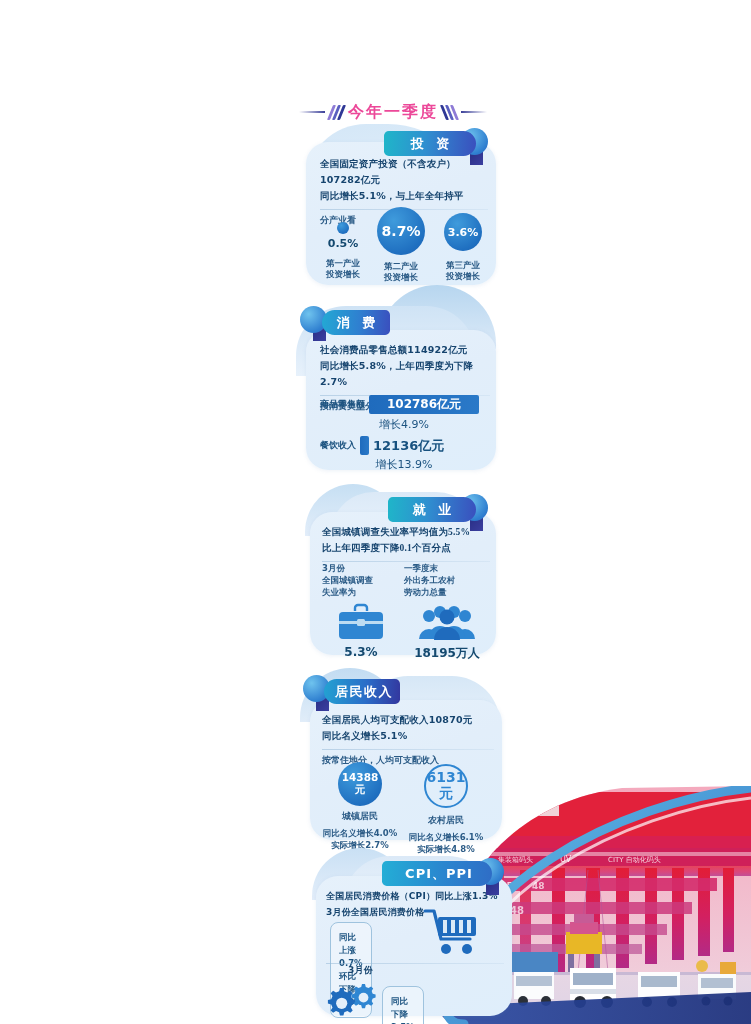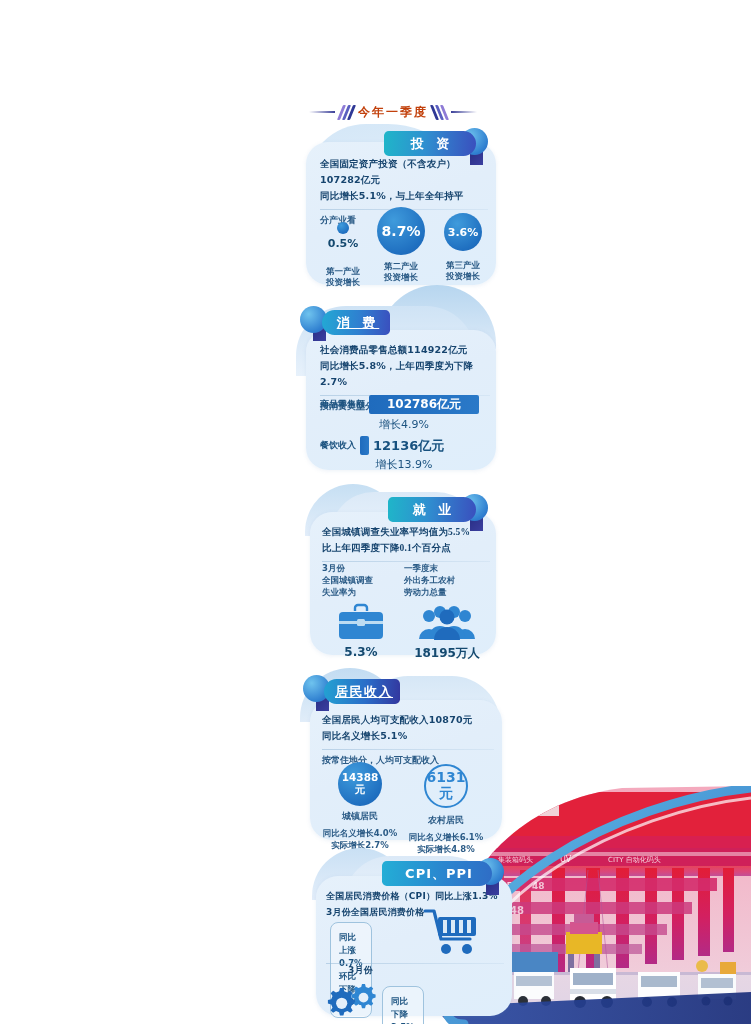--- a/index.html
+++ b/index.html
@@ -21,42 +21,42 @@
   .hdr-line.r{background:linear-gradient(90deg,#3a3f98,#ffffff);}
   .slashes{display:flex;gap:2px;margin:0 5px;}
   .slashes span{display:block;width:3px;height:15px;transform:skewX(-22deg);border-radius:1px;}
   .slashes.left span:nth-child(1){background:#8e7bd6;}
   .slashes.left span:nth-child(2){background:#5a5fc0;}
   .slashes.left span:nth-child(3){background:#2f3896;}
   .slashes.right span{transform:skewX(22deg);}
   .slashes.right span:nth-child(1){background:#2f3896;}
   .slashes.right span:nth-child(2){background:#5a5fc0;}
   .slashes.right span:nth-child(3){background:#8e7bd6;}
-  .hdr-title{font-size:12px;font-weight:bold;color:#c2410c;letter-spacing:2px;white-space:nowrap;}
+  .hdr-title{font-size:16px;font-weight:bold;color:#ec4899;letter-spacing:2px;white-space:nowrap;}
 
   
   .section{position:absolute;}
   .card{
     position:absolute;
     background:linear-gradient(160deg,#e6f1fb 0%,#e2eefa 45%,#dfeefb 100%);
     border-radius:22px;
     box-shadow:0 1px 4px rgba(100,140,190,.12);
   }
 
   
   .badge{
     position:absolute;height:25px;
     display:flex;align-items:center;justify-content:center;
     color:#ffffff;font-size:13px;font-weight:bold;letter-spacing:4px;
     background:linear-gradient(95deg,#1fb6c9 0%,#2f8fd0 45%,#3a4fbe 100%);
     border-radius:5px 5px 5px 5px;
     z-index:6;text-indent:4px;
   }
   .badge.rr{border-radius:5px 13px 13px 5px;}
-  .badge.ll{border-radius:13px 5px 5px 13px;text-decoration:underline;}
+  .badge.ll{border-radius:13px 5px 5px 13px;}
   .badge-dot{position:absolute;width:27px;height:27px;border-radius:50%;
     background:radial-gradient(circle at 32% 30%,#6fc3ee,#2f7fd0 70%,#2a5fc0);z-index:5;}
   .badge-fold{position:absolute;width:13px;height:13px;z-index:4;
     background:linear-gradient(135deg,#2a2f86,#3b3fa0);}
 
   
   .lead{font-size:9.5px;color:#16446e;line-height:16px;font-weight:600;letter-spacing:.2px;}
   .hr{height:1px;background:linear-gradient(90deg,rgba(150,185,215,.55),rgba(150,185,215,.15));margin:5px 0 4px;}
   .sub{font-size:9px;color:#2b5b86;font-weight:600;}
   .small{font-size:8.5px;color:#2b5b86;line-height:12px;font-weight:600;}
@@ -249,21 +249,21 @@
     <div style="position:absolute;left:320px;top:156px;width:168px;">
       <div class="lead">全国固定资产投资（不含农户）107282亿元</div>
       <div class="lead">同比增长5.1%，与上年全年持平</div>
       <div class="hr"></div>
       <div class="sub">分产业看</div>
     </div>
 
     <div style="position:absolute;left:320px;top:222px;width:46px;text-align:center;">
       <div class="bubble" style="width:12px;height:12px;margin:0 auto 3px;font-size:0;"></div>
       <div style="font-size:11px;font-weight:bold;color:#14496f;">0.5%</div>
-      <div class="cap" style="margin-top:16px;">
+      <div class="cap" style="margin-top:8px;">
         <div>第一产业</div>
         <div>投资增长</div>
       </div>
     </div>
 
     <div style="position:absolute;left:370px;top:207px;width:62px;text-align:center;">
       <div class="bubble" style="width:48px;height:48px;font-size:14px;margin:0 auto;">8.7%</div>
       <div class="cap" style="margin-top:6px;">
         <div>第二产业</div>
         <div>投资增长</div>

